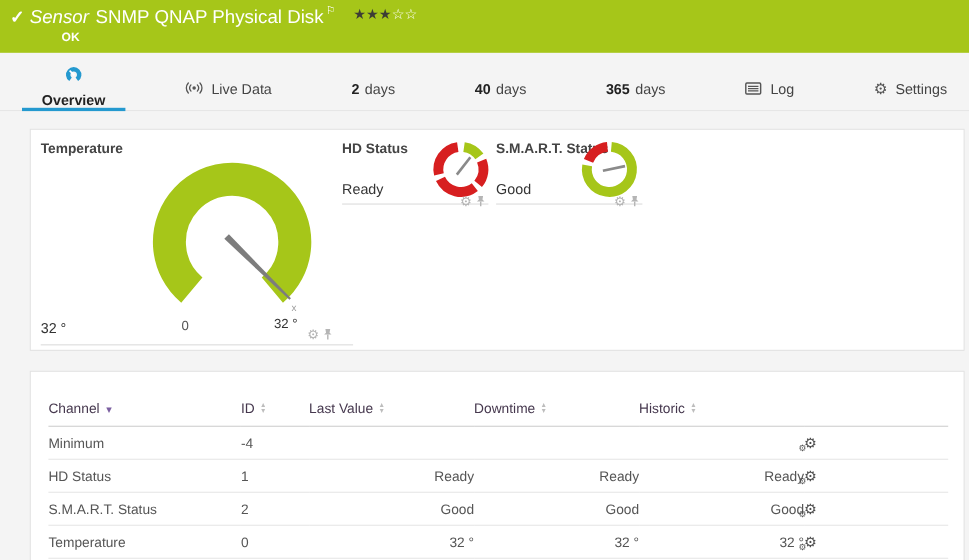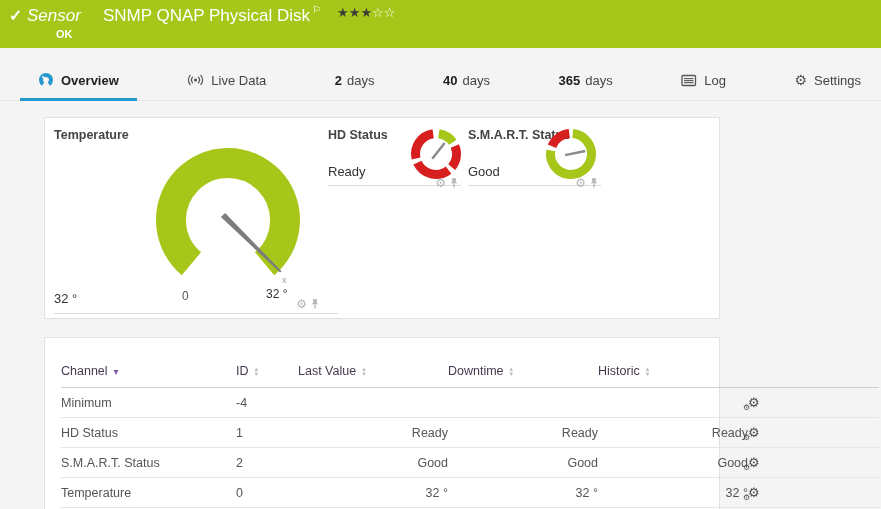--- a/index.html
+++ b/index.html
@@ -3,40 +3,40 @@
 <meta charset="utf-8">
 <style>
   * { margin:0; padding:0; box-sizing:border-box; }
   html,body { width:881px; height:509px; overflow:hidden; background:#f4f4f4;
     font-family:"Liberation Sans", sans-serif; }
 
   
   .topbar { position:relative; height:48px; background:#a6c619; color:#fff; }
   .topbar .check { position:absolute; left:9px; top:6px; font-size:16px; font-weight:bold; }
   .titleline { position:absolute; left:27px; top:6px; font-size:17px; white-space:nowrap; }
-  .titleline .kind { font-style:italic; margin-right:22px; }
+  .titleline .kind { font-style:italic; margin-right:6px; }
   .titleline .flag { font-size:10px; vertical-align:top; position:relative; top:-2px; margin-left:2px; }
   .stars { margin-left:16px; font-size:13px; letter-spacing:0px; vertical-align:top; position:relative; top:-1px;}
   .star.filled { color:#3d3d35; }
   .star.empty  { color:#ffffff; }
   .okline { position:absolute; left:56px; top:28px; font-size:11px; font-weight:bold; }
 
   
   .tabbar { display:flex; justify-content:space-between; align-items:stretch;
     margin-top:12px; height:41px; padding:0 2px 0 20px; border-bottom:1px solid #e6e6e6; }
   .tab { position:relative; display:flex; align-items:center; gap:7px;
     padding:0 18px; font-size:13px; color:#444; cursor:pointer; white-space:nowrap; }
   .tab .num { font-weight:bold; color:#222; margin-right:-2px; }
-  .tab.active { color:#222; font-weight:bold; }
+  .tab.active { color:#222; font-weight:bold;flex-direction:column; }
   .tab.active::after { content:""; position:absolute; left:0; right:0; bottom:-1px;
     height:3px; background:#2499cf; }
   .tab .glyph { font-size:14px; color:#555; }
 
   
-  .panel { position:relative; width:676px; margin-left:44px; background:#fff;
+  .panel { position:relative; width:850px; margin-left:27px; background:#fff;
     border:1px solid #e2e2e2; }
   .panel.gauges { margin-top:16px; height:202px; }
   .panel.table  { margin-top:18px; height:200px; padding:18px 16px 0 16px; }
 
   
   .gcell { position:absolute; top:0; }
   .gcell .gtitle { position:absolute; left:0; top:10px; font-size:12.5px; font-weight:bold; color:#444; }
   .gcell .gvalue { position:absolute; left:0; font-size:13px; color:#333; }
   .cell-temp { left:9px;  width:284px; height:196px; border-bottom:1px solid #dcdcdc; }
   .cell-temp .gvalue { bottom:7px; }

